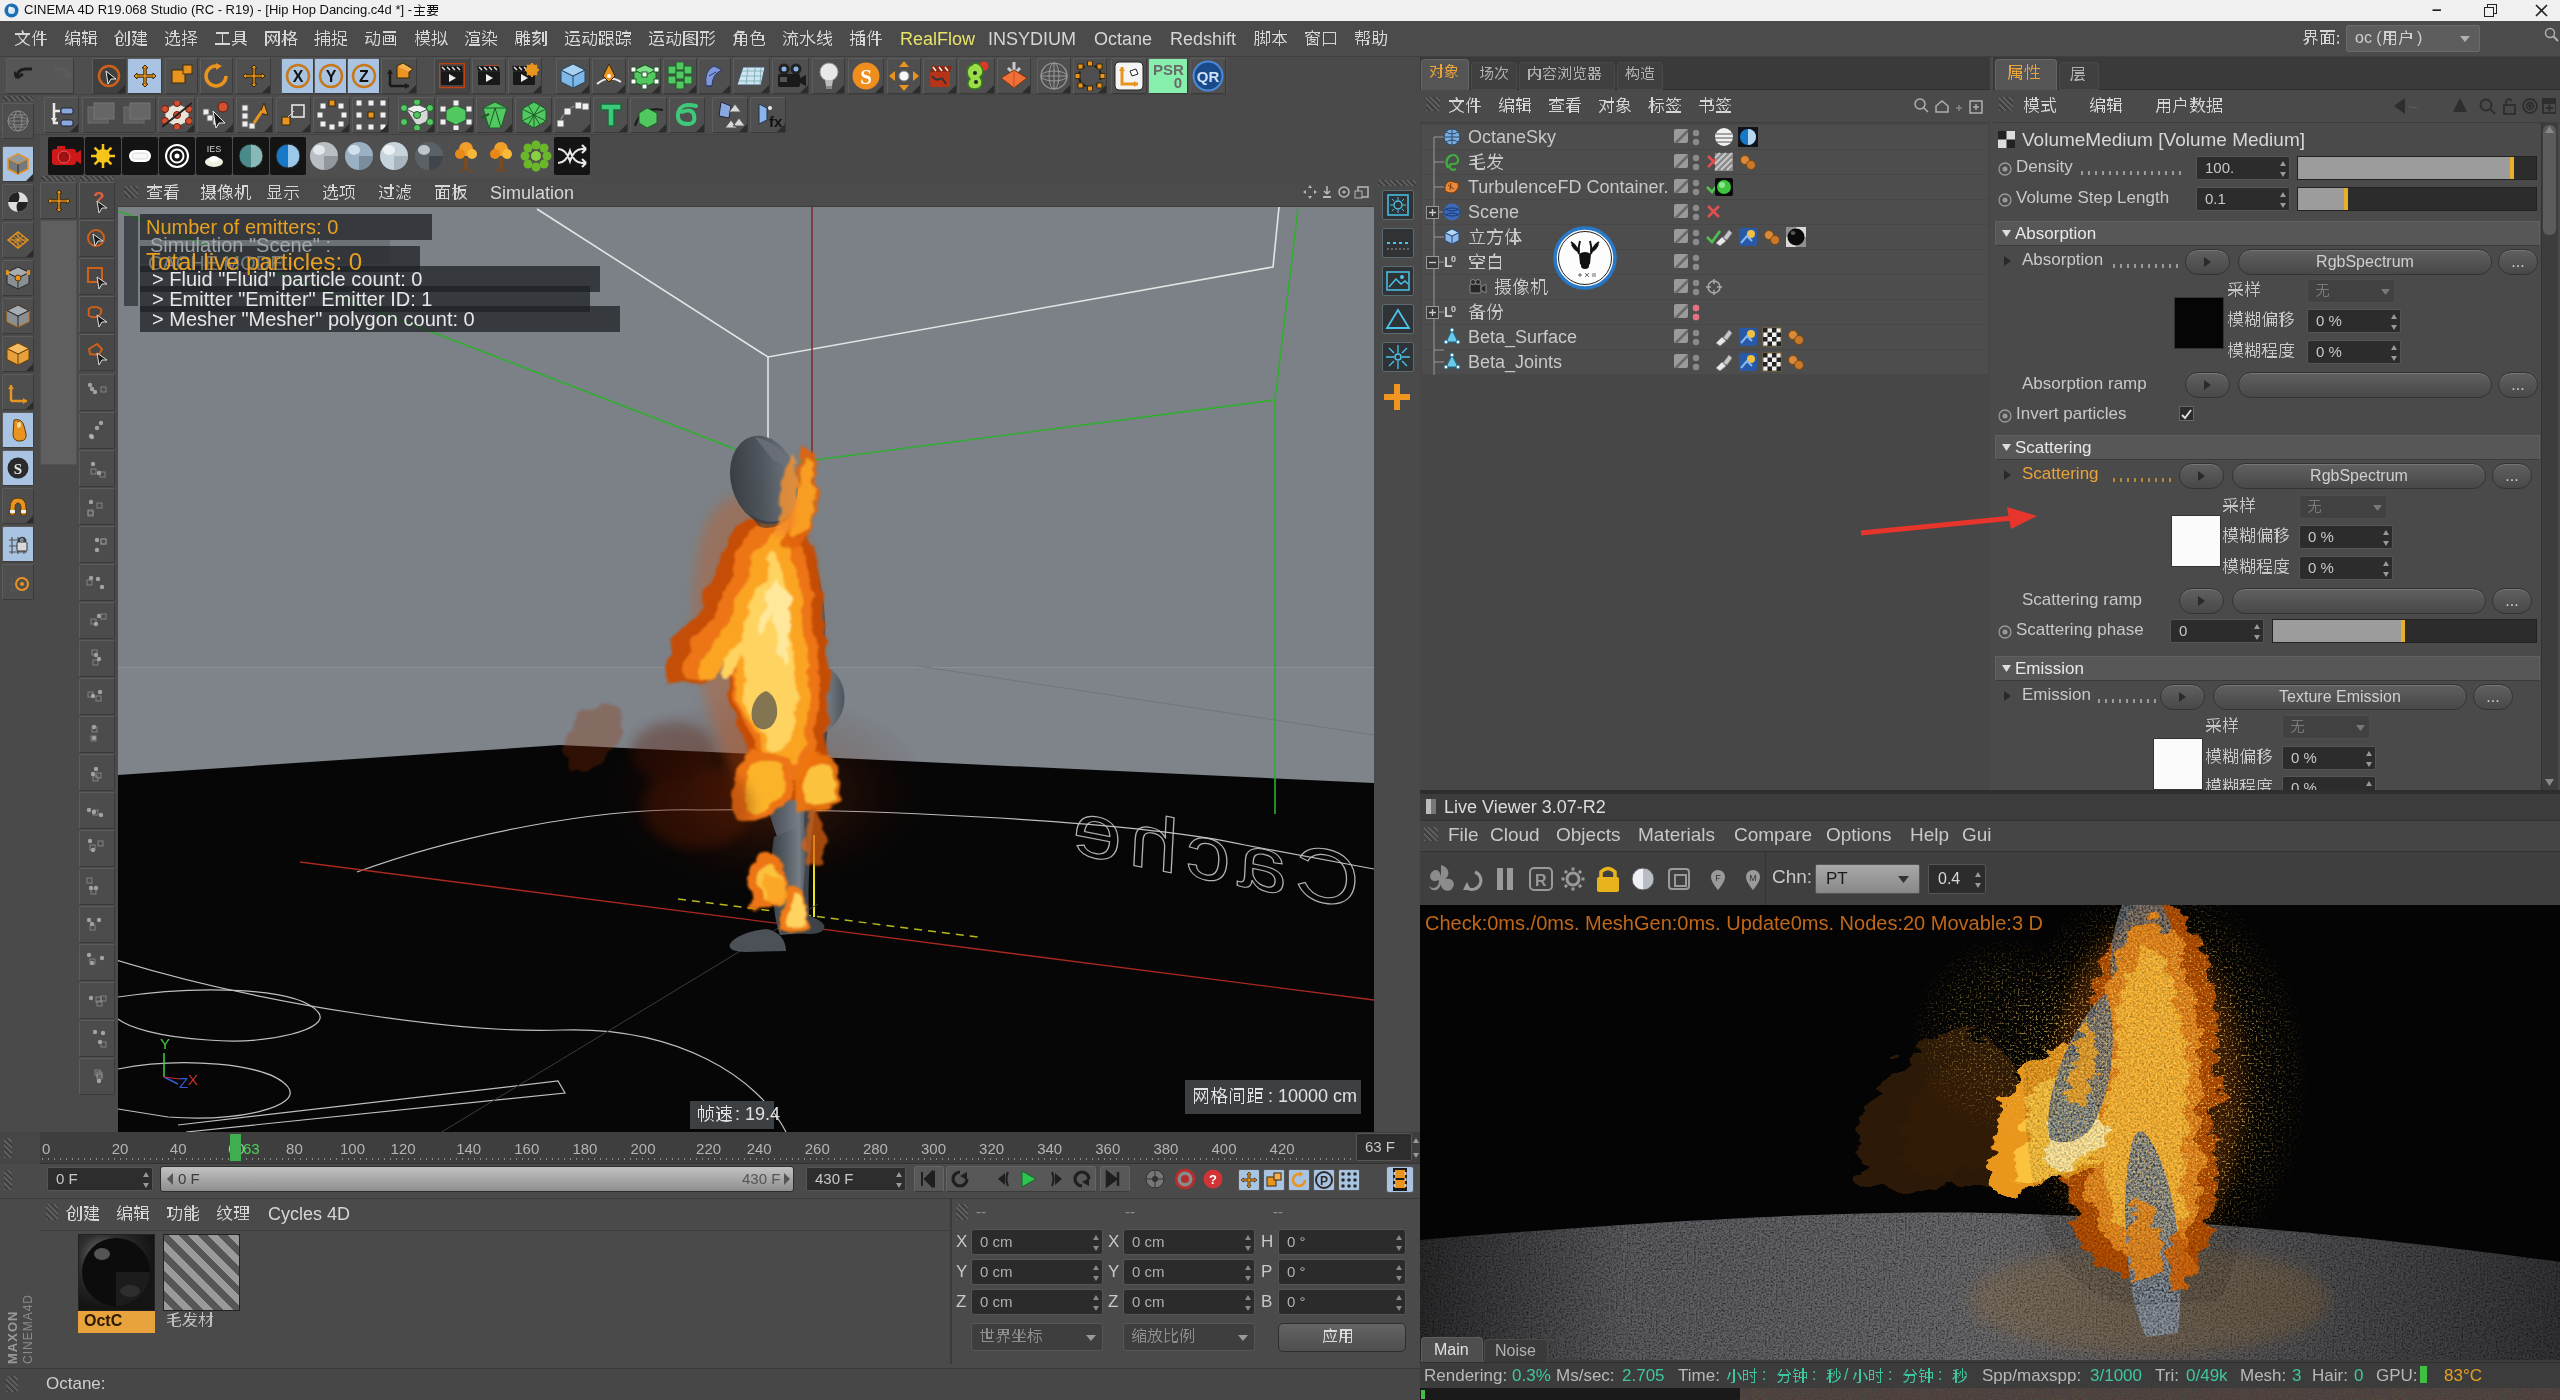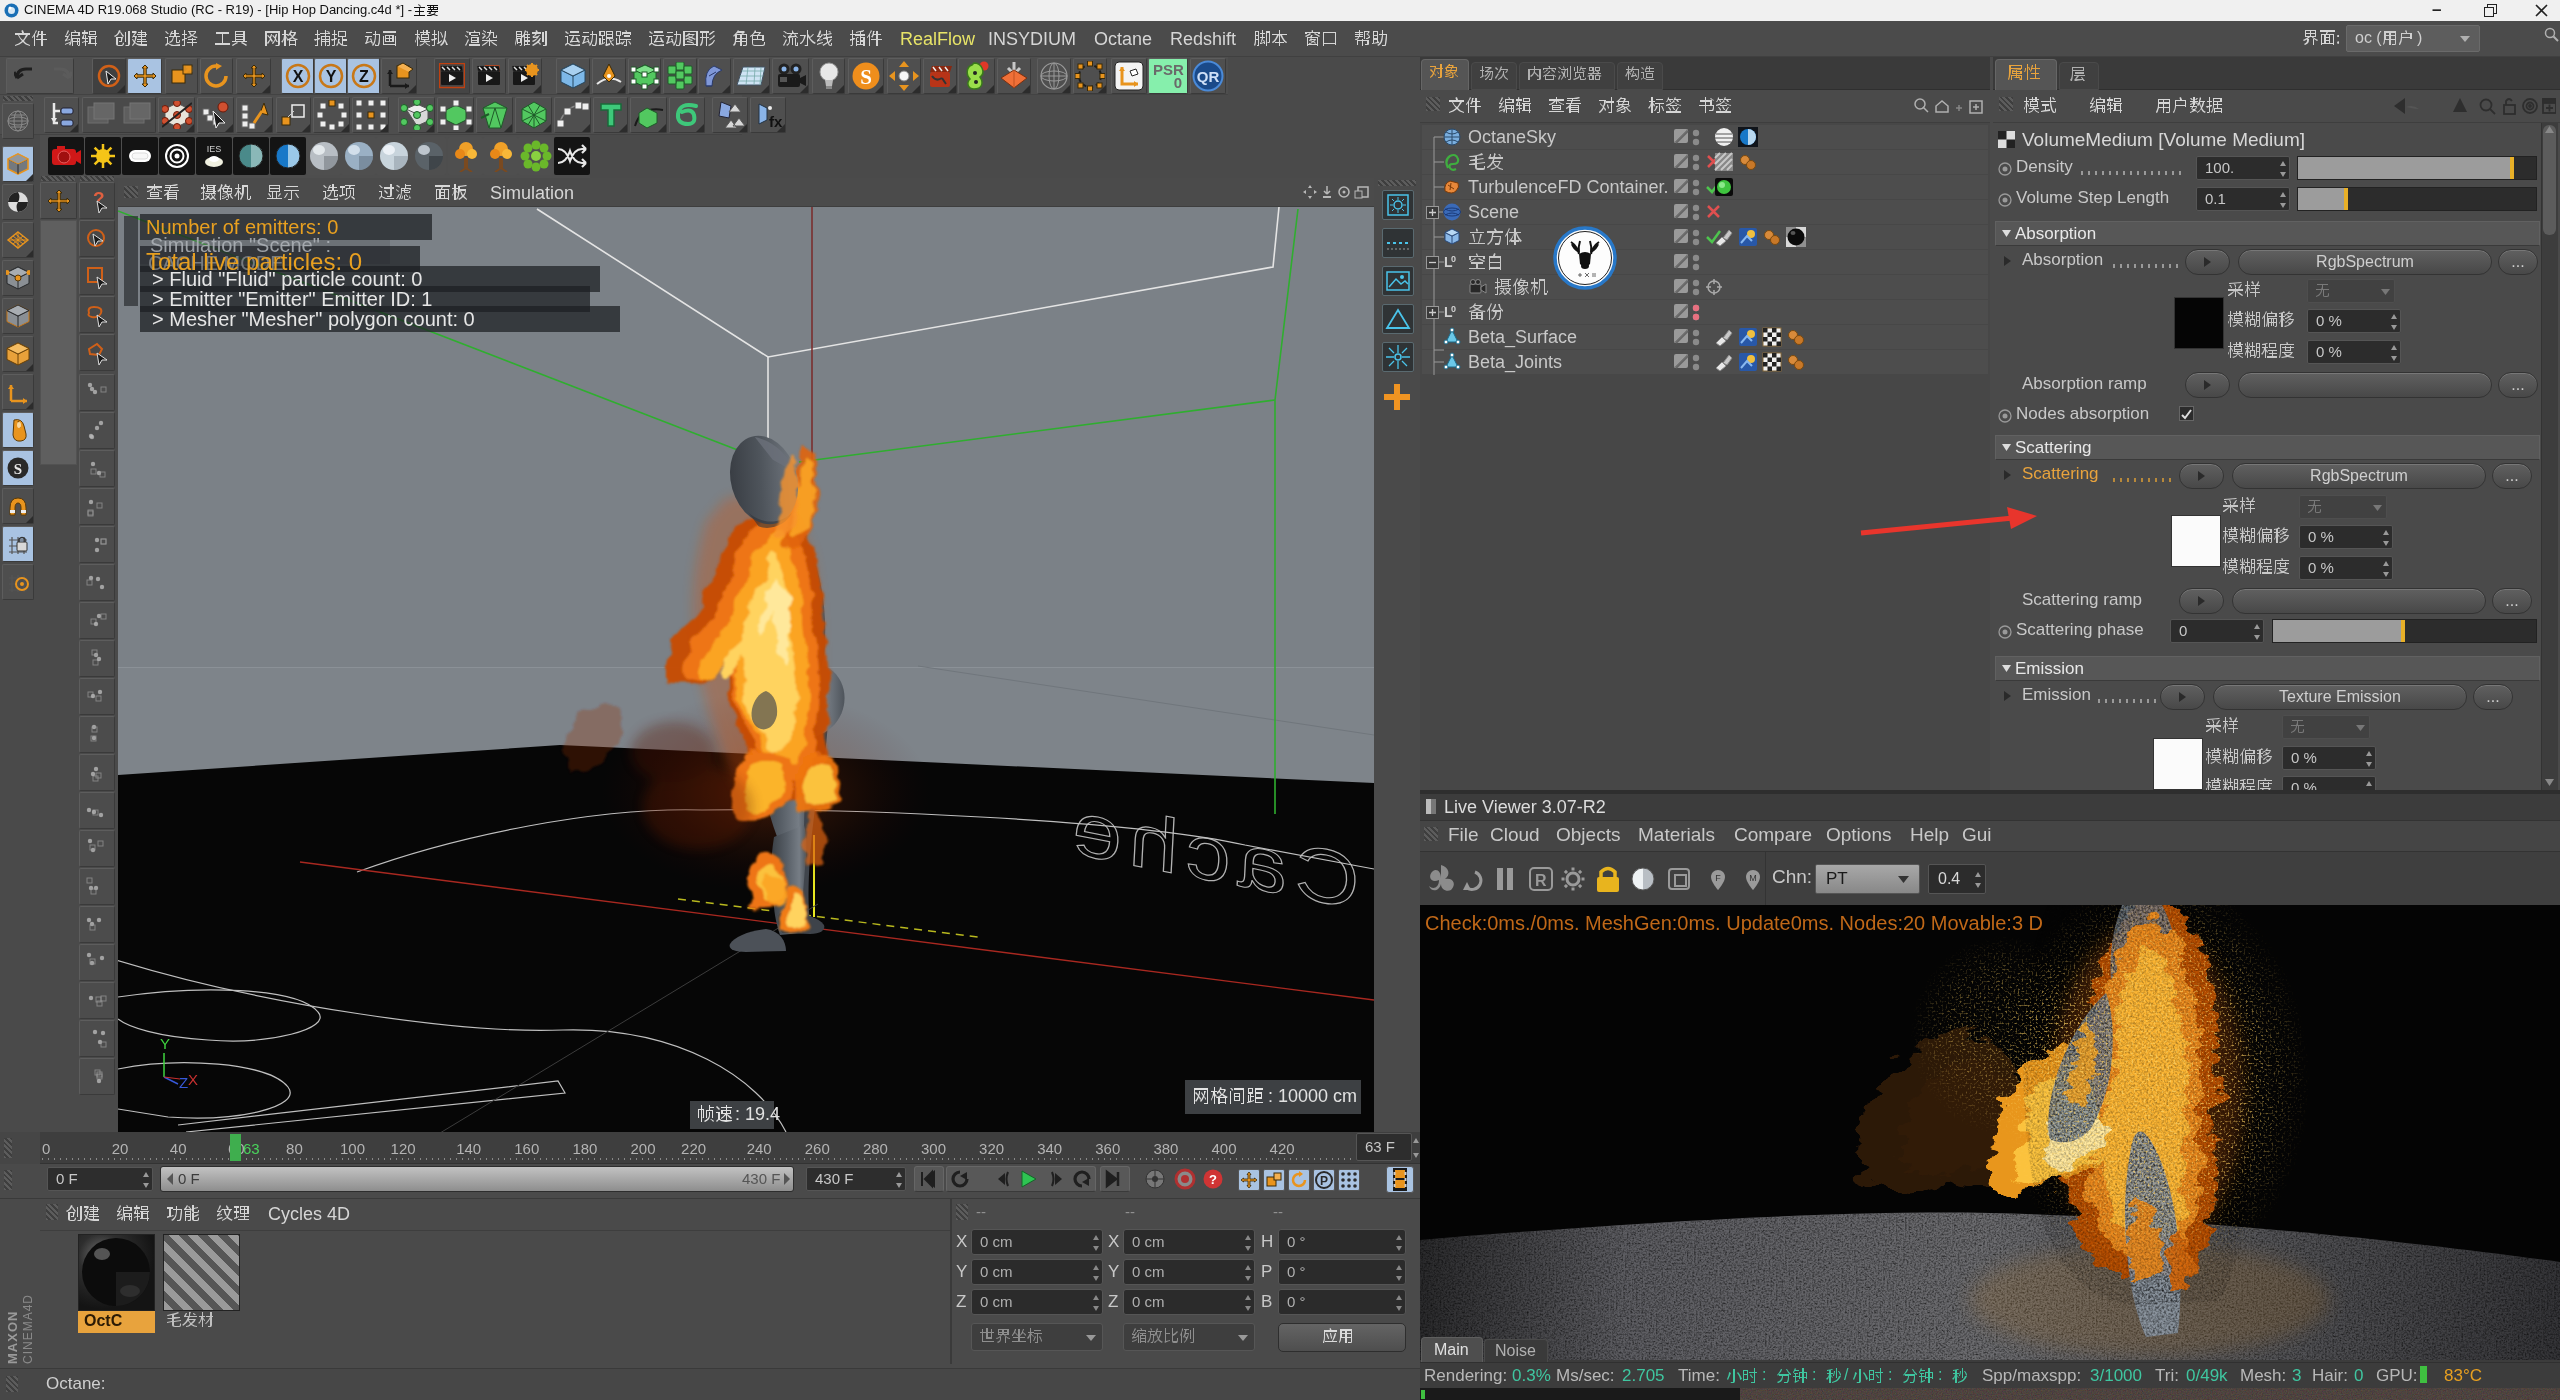--- a/index.html
+++ b/index.html
@@ -1289,21 +1289,21 @@
 <div style="position:absolute;left:100.1px;top:1140px;font-size:15px;color:#b4b4b4;white-space:nowrap;line-height:1.15;width:40px;text-align:center">20</div>
 <div style="position:absolute;left:158.2px;top:1140px;font-size:15px;color:#b4b4b4;white-space:nowrap;line-height:1.15;width:40px;text-align:center">40</div>
 <div style="position:absolute;left:216.29999999999998px;top:1140px;font-size:15px;color:#b4b4b4;white-space:nowrap;line-height:1.15;width:40px;text-align:center">60</div>
 <div style="position:absolute;left:274.4px;top:1140px;font-size:15px;color:#b4b4b4;white-space:nowrap;line-height:1.15;width:40px;text-align:center">80</div>
 <div style="position:absolute;left:332.5px;top:1140px;font-size:15px;color:#b4b4b4;white-space:nowrap;line-height:1.15;width:40px;text-align:center">100</div>
 <div style="position:absolute;left:390.59999999999997px;top:1140px;font-size:15px;color:#b4b4b4;white-space:nowrap;line-height:1.15;width:40px;text-align:left">120</div>
 <div style="position:absolute;left:448.7px;top:1140px;font-size:15px;color:#b4b4b4;white-space:nowrap;line-height:1.15;width:40px;text-align:center">140</div>
 <div style="position:absolute;left:506.79999999999995px;top:1140px;font-size:15px;color:#b4b4b4;white-space:nowrap;line-height:1.15;width:40px;text-align:center">160</div>
 <div style="position:absolute;left:564.9px;top:1140px;font-size:15px;color:#b4b4b4;white-space:nowrap;line-height:1.15;width:40px;text-align:center">180</div>
 <div style="position:absolute;left:623.0px;top:1140px;font-size:15px;color:#b4b4b4;white-space:nowrap;line-height:1.15;width:40px;text-align:center">200</div>
-<div style="position:absolute;left:681.0999999999999px;top:1140px;font-size:15px;color:#b4b4b4;white-space:nowrap;line-height:1.15;width:40px;text-align:left">220</div>
+<div style="position:absolute;left:681.0999999999999px;top:1140px;font-size:15px;color:#b4b4b4;white-space:nowrap;line-height:1.15;width:40px;text-align:right">220</div>
 <div style="position:absolute;left:739.1999999999999px;top:1140px;font-size:15px;color:#b4b4b4;white-space:nowrap;line-height:1.15;width:40px;text-align:center">240</div>
 <div style="position:absolute;left:797.3px;top:1140px;font-size:15px;color:#b4b4b4;white-space:nowrap;line-height:1.15;width:40px;text-align:center">260</div>
 <div style="position:absolute;left:855.4px;top:1140px;font-size:15px;color:#b4b4b4;white-space:nowrap;line-height:1.15;width:40px;text-align:center">280</div>
 <div style="position:absolute;left:913.4999999999999px;top:1140px;font-size:15px;color:#b4b4b4;white-space:nowrap;line-height:1.15;width:40px;text-align:center">300</div>
 <div style="position:absolute;left:971.5999999999999px;top:1140px;font-size:15px;color:#b4b4b4;white-space:nowrap;line-height:1.15;width:40px;text-align:center">320</div>
 <div style="position:absolute;left:1029.6999999999998px;top:1140px;font-size:15px;color:#b4b4b4;white-space:nowrap;line-height:1.15;width:40px;text-align:center">340</div>
 <div style="position:absolute;left:1087.8px;top:1140px;font-size:15px;color:#b4b4b4;white-space:nowrap;line-height:1.15;width:40px;text-align:center">360</div>
 <div style="position:absolute;left:1145.8999999999999px;top:1140px;font-size:15px;color:#b4b4b4;white-space:nowrap;line-height:1.15;width:40px;text-align:center">380</div>
 <div style="position:absolute;left:1204.0px;top:1140px;font-size:15px;color:#b4b4b4;white-space:nowrap;line-height:1.15;width:40px;text-align:center">400</div>
 <div style="position:absolute;left:1262.1px;top:1140px;font-size:15px;color:#b4b4b4;white-space:nowrap;line-height:1.15;width:40px;text-align:center">420</div>
@@ -2021,21 +2021,21 @@
     <path d="M2,1 L9,6 L2,11 Z" fill="#2a2a2a"></path>
   </svg>
 <div style="position:absolute;left:2238px;top:372px;width:254px;height:26px;background:linear-gradient(#606060,#484848);border:1px solid #333;border-radius:13px;box-shadow:inset 0 1px 0 #777;"></div>
 <div style="position:absolute;left:2498px;top:372px;width:40px;height:26px;background:linear-gradient(#606060,#484848);border:1px solid #333;border-radius:13px;box-shadow:inset 0 1px 0 #777;">
     <div style="position:absolute;left:0px;top:3px;font-size:16px;color:#cfcfcf;white-space:nowrap;line-height:1.15;width:100%;text-align:center">...</div>
   </div>
 <svg style="position:absolute;left:1998px;top:409px" width="14" height="14">
     <circle cx="7" cy="7" r="6" fill="none" stroke="#999" stroke-width="1.3"></circle>
     <circle cx="7" cy="7" r="2.5" fill="#999"></circle>
   </svg>
-<div style="position:absolute;left:2016px;top:404px;font-size:17px;color:#c8c8c8;white-space:nowrap;line-height:1.15;">Nodes absorption</div>
+<div style="position:absolute;left:2016px;top:404px;font-size:17px;color:#c8c8c8;white-space:nowrap;line-height:1.15;">Invert particles</div>
 <div style="position:absolute;left:2179px;top:406px;width:15px;height:15px;background:#2c2c2c;border:1px solid #666;"><svg width="13" height="13">
       <path d="M2,7 L5,10 L11,2" stroke="#ddd" stroke-width="2" fill="none"></path>
     </svg></div>
 <div style="position:absolute;left:1995px;top:435px;width:545px;height:25px;background:#575757;border:1px solid #616161;border-bottom-color:#3a3a3a;"></div>
 <svg style="position:absolute;left:2002px;top:444px" width="9" height="7">
     <path d="M0,0 L9,0 L4.5,7 Z" fill="#ddd"></path>
   </svg>
 <div style="position:absolute;left:2015px;top:438px;font-size:17px;color:#e8e8e8;white-space:nowrap;line-height:1.15;">Scattering</div>
 <svg style="position:absolute;left:2003px;top:470px" width="8" height="10">
     <path d="M1,0 L8,5 L1,10 Z" fill="#2a2a2a"></path>

